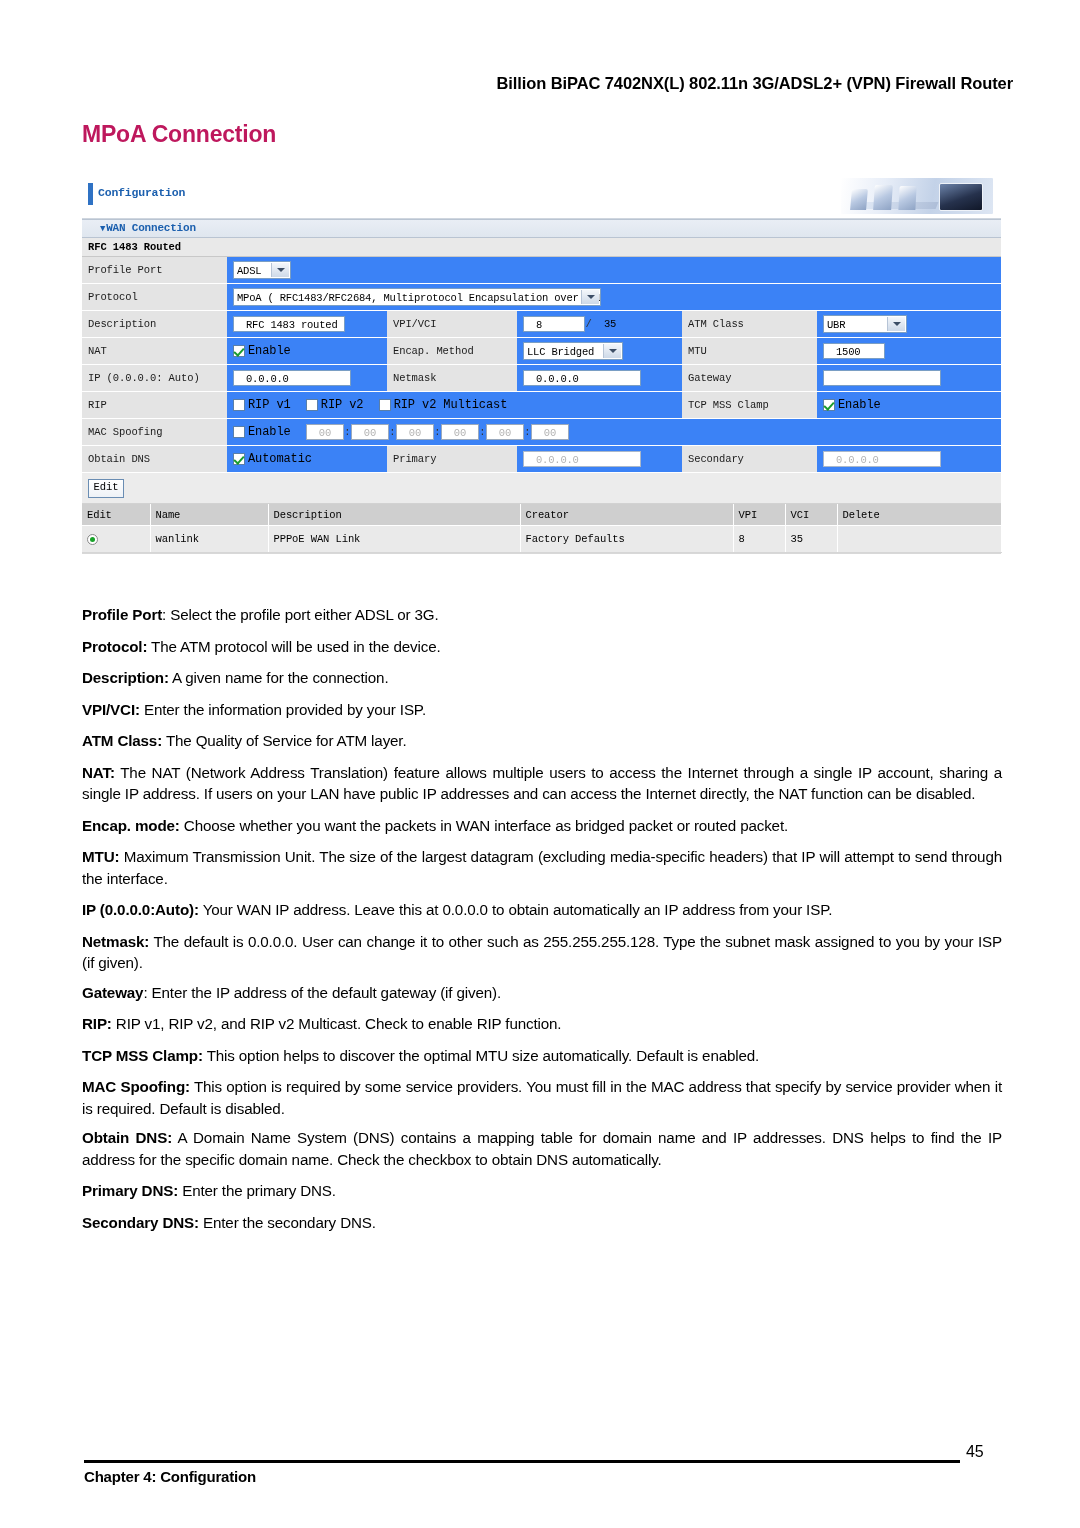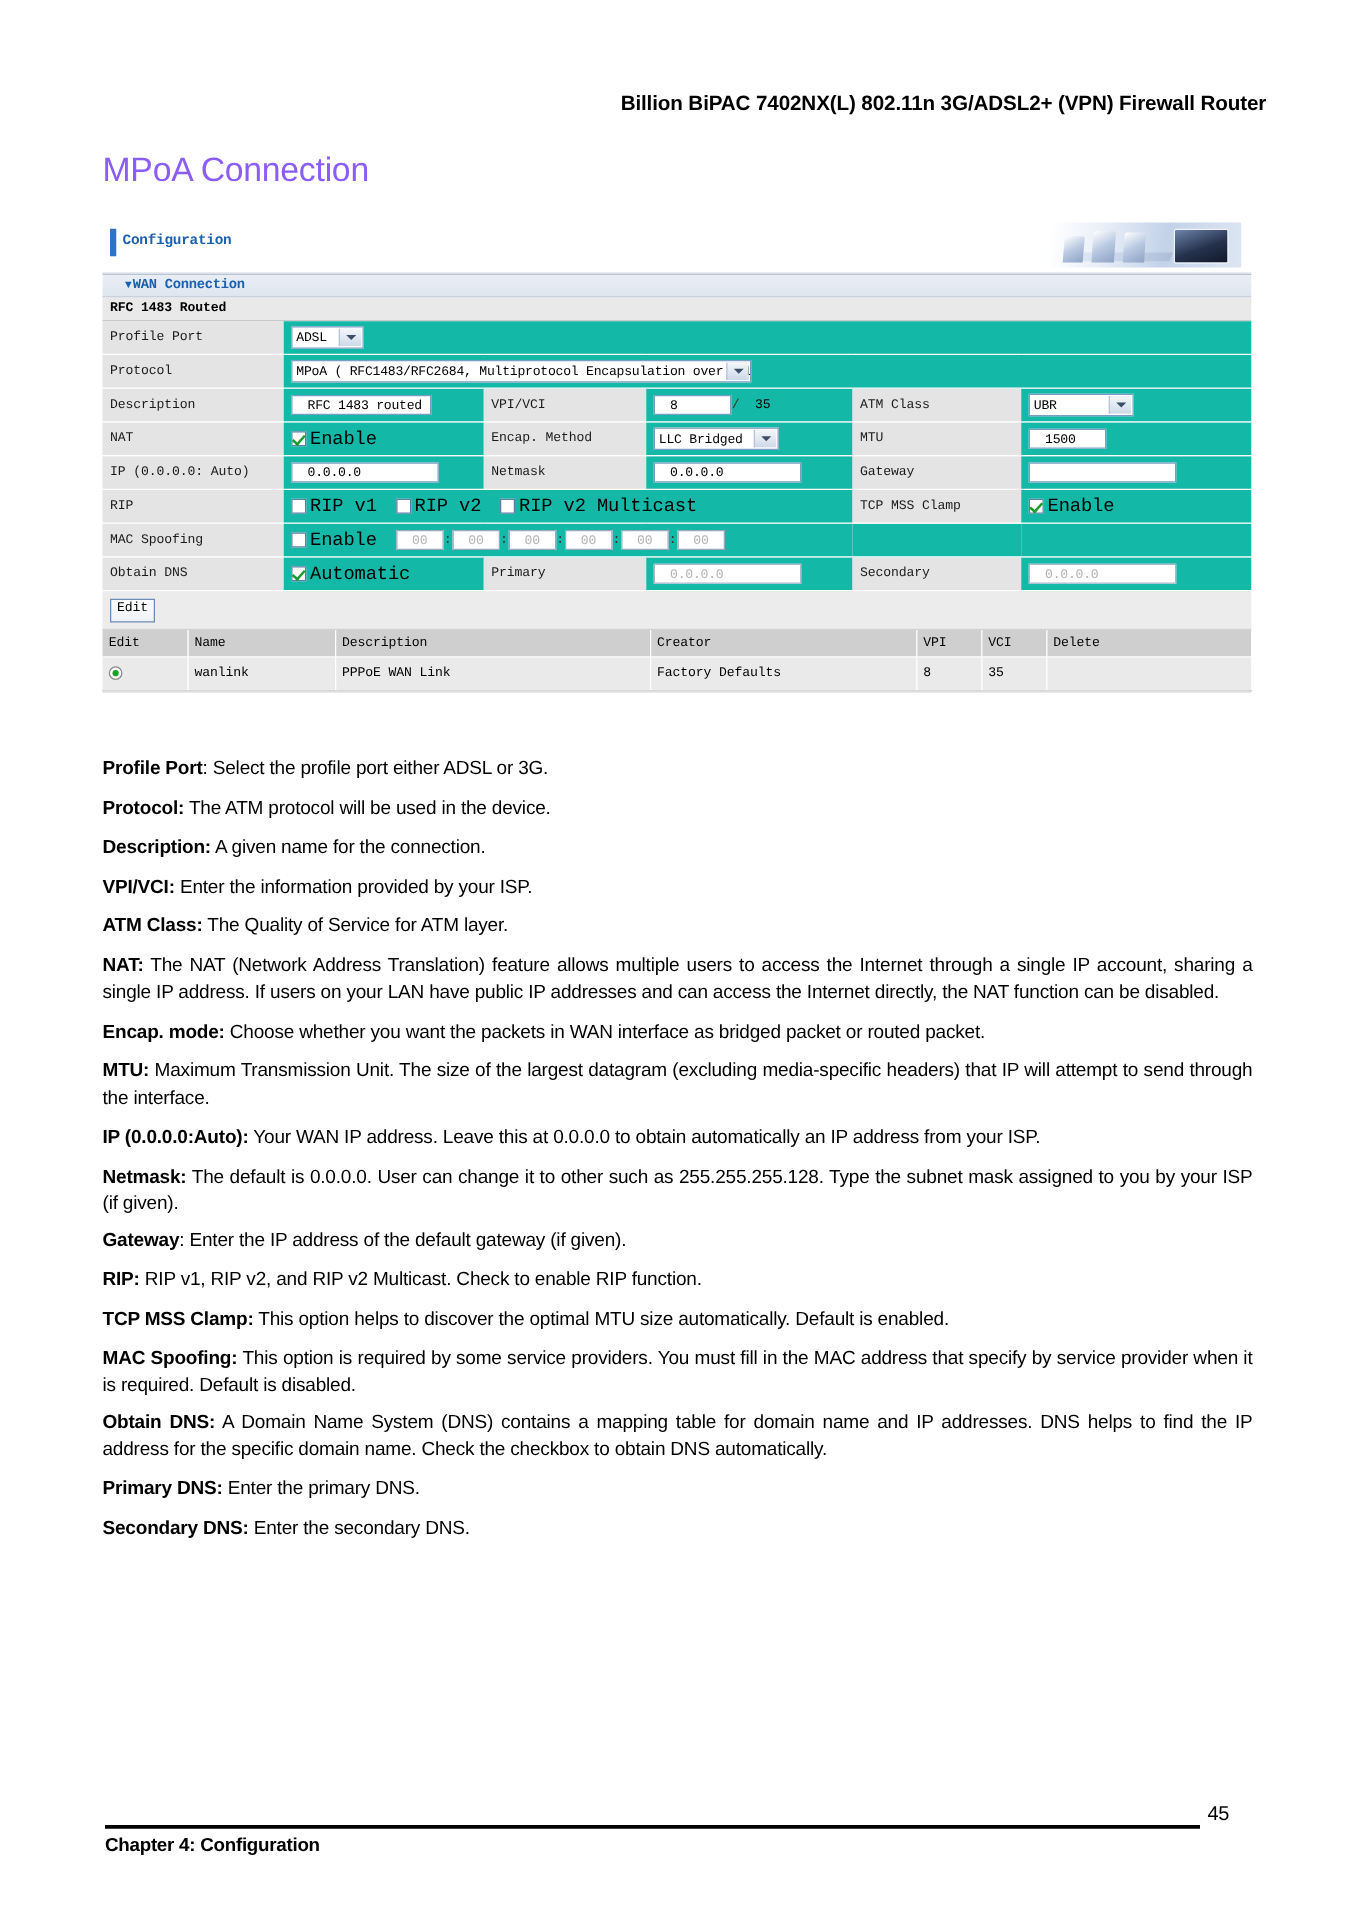--- a/index.html
+++ b/index.html
@@ -33,23 +33,23 @@
     font-size: 16.5px;
     font-weight: bold;
     letter-spacing: -0.1px;
   }
 
   
   .section-title {
     position: absolute;
     left: 82px;
     top: 121px;
-    font-size: 27px;
-    font-weight: normal;
-    color: #8b5cf6;
+    font-size: 23px;
+    font-weight: bold;
+    color: #be185d;
     letter-spacing: -0.2px;
   }
 
   
   .shot {
     position: absolute;
     left: 82px;
     top: 176px;
     width: 919px;
     background: #ffffff;
@@ -147,21 +147,21 @@
     padding: 0 0 0 6px;
     font-size: 10.5px;
     vertical-align: middle;
     letter-spacing: -0.1px;
   }
   td.lab {
     background: #e4e4e4;
     color: #1a1a1a;
   }
   td.val {
-    background: #14b8a6;
+    background: #3b82f6;
   }
 
   
   .inp {
     display: inline-block;
     height: 16px;
     line-height: 16px;
     border: 1px solid #7a9ec4;
     background: #ffffff;
     font-size: 10.5px;
@@ -221,21 +221,21 @@
   }
   .cb.on:after {
     content: "";
     position: absolute;
     left: 2px; top: 0px;
     width: 4px; height: 8px;
     border: solid #1a9c2e;
     border-width: 0 2px 2px 0;
     transform: rotate(42deg);
   }
-  .cblab { font-size: 15px; vertical-align: middle; letter-spacing: -0.1px; }
+  .cblab { font-size: 12px; vertical-align: middle; letter-spacing: -0.1px; }
   .cbgap { display:inline-block; width: 9px; }
 
   .btnrow {
     background: #ececec;
     border-bottom: 1px solid #d2d2d2;
     height: 30px;
     padding: 0 0 0 6px;
     display: flex;
     align-items: center;
   }

